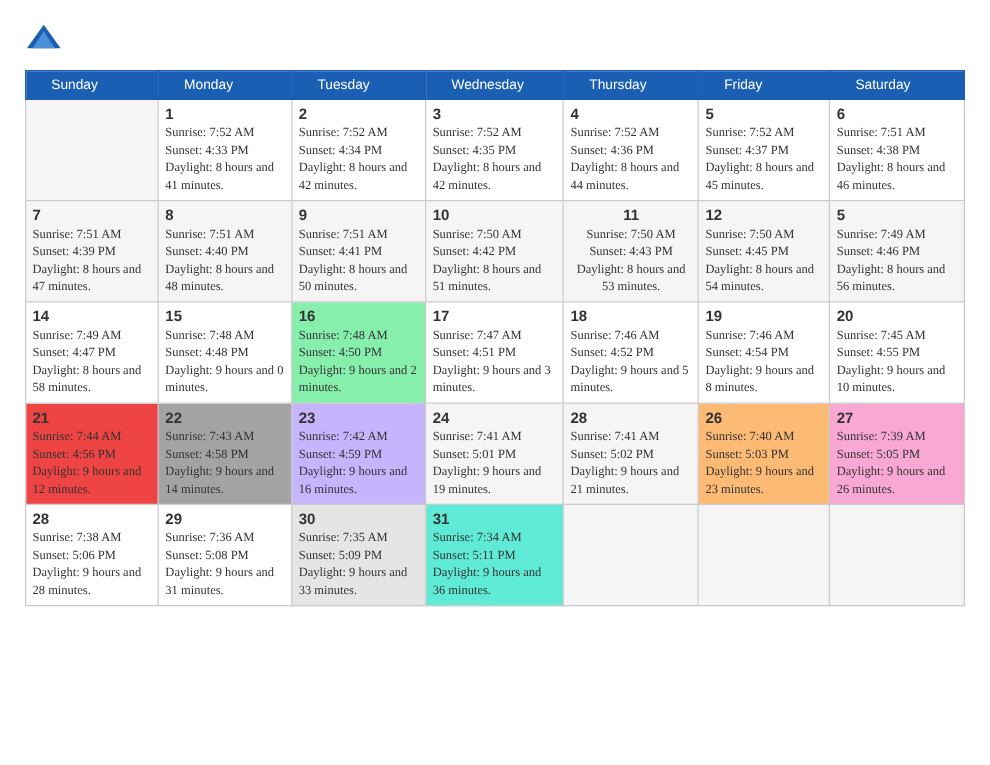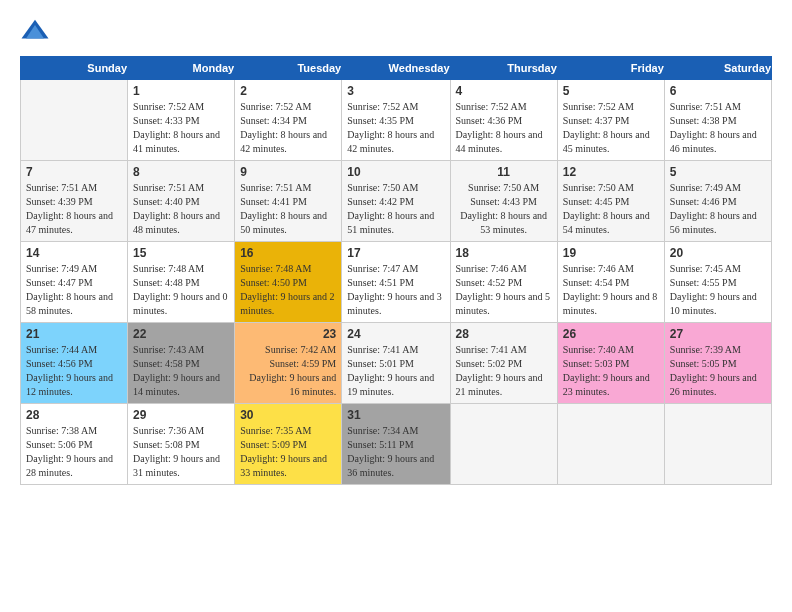--- a/index.html
+++ b/index.html
@@ -52,24 +52,24 @@
       color: #555;
     }
     .calendar {
       width: 100%;
       border-collapse: collapse;
       font-size: 10px;
     }
     .calendar thead tr th {
       background: #1a5fb4;
       color: #fff;
-      padding: 5px 0;
-      text-align: right;
+      padding: 5px 20px;
+      text-align: left;
       font-size: 11px;
-      font-weight: bold;
+      font-weight: normal;
       border: 1px solid #1a5fb4;
     }
     .calendar tbody tr td {
       border: 1px solid #ccc;
       vertical-align: top;
       padding: 4px 5px;
       width: 113px;
       height: 80px;
       background: #fff;
     }
@@ -186,21 +186,21 @@
         </tr>
         <tr>
           <td style="background: rgb(255, 255, 255);">
             <span class="day-number">14</span>
             <div class="day-info">Sunrise: 7:49 AM<br>Sunset: 4:47 PM<br>Daylight: 8 hours and 58 minutes.</div>
           </td>
           <td style="background: rgb(255, 255, 255);">
             <span class="day-number">15</span>
             <div class="day-info">Sunrise: 7:48 AM<br>Sunset: 4:48 PM<br>Daylight: 9 hours and 0 minutes.</div>
           </td>
-          <td style="background: #eab308;">
+          <td style="background: #86efac;">
             <span class="day-number">16</span>
             <div class="day-info">Sunrise: 7:48 AM<br>Sunset: 4:50 PM<br>Daylight: 9 hours and 2 minutes.</div>
           </td>
           <td style="background: rgb(255, 255, 255);">
             <span class="day-number">17</span>
             <div class="day-info">Sunrise: 7:47 AM<br>Sunset: 4:51 PM<br>Daylight: 9 hours and 3 minutes.</div>
           </td>
           <td style="background: rgb(255, 255, 255);">
             <span class="day-number">18</span>
             <div class="day-info">Sunrise: 7:46 AM<br>Sunset: 4:52 PM<br>Daylight: 9 hours and 5 minutes.</div>
@@ -208,63 +208,63 @@
           <td style="background: rgb(255, 255, 255);">
             <span class="day-number">19</span>
             <div class="day-info">Sunrise: 7:46 AM<br>Sunset: 4:54 PM<br>Daylight: 9 hours and 8 minutes.</div>
           </td>
           <td style="background: rgb(255, 255, 255);">
             <span class="day-number">20</span>
             <div class="day-info">Sunrise: 7:45 AM<br>Sunset: 4:55 PM<br>Daylight: 9 hours and 10 minutes.</div>
           </td>
         </tr>
         <tr>
-          <td style="background: #7dd3fc;">
+          <td style="background: #ef4444;">
             <span class="day-number">21</span>
             <div class="day-info">Sunrise: 7:44 AM<br>Sunset: 4:56 PM<br>Daylight: 9 hours and 12 minutes.</div>
           </td>
           <td style="background: #a3a3a3;">
             <span class="day-number">22</span>
             <div class="day-info">Sunrise: 7:43 AM<br>Sunset: 4:58 PM<br>Daylight: 9 hours and 14 minutes.</div>
           </td>
-          <td style="background: #fdba74; text-align: right;">
+          <td style="background: #c4b5fd;">
             <span class="day-number">23</span>
             <div class="day-info">Sunrise: 7:42 AM<br>Sunset: 4:59 PM<br>Daylight: 9 hours and 16 minutes.</div>
           </td>
           <td style="background: rgb(245, 245, 245);">
             <span class="day-number">24</span>
             <div class="day-info">Sunrise: 7:41 AM<br>Sunset: 5:01 PM<br>Daylight: 9 hours and 19 minutes.</div>
           </td>
           <td style="background: rgb(245, 245, 245);">
             <span class="day-number">28</span>
             <div class="day-info">Sunrise: 7:41 AM<br>Sunset: 5:02 PM<br>Daylight: 9 hours and 21 minutes.</div>
           </td>
-          <td style="background: #f9a8d4;">
+          <td style="background: #fdba74;">
             <span class="day-number">26</span>
             <div class="day-info">Sunrise: 7:40 AM<br>Sunset: 5:03 PM<br>Daylight: 9 hours and 23 minutes.</div>
           </td>
           <td style="background: #f9a8d4;">
             <span class="day-number">27</span>
             <div class="day-info">Sunrise: 7:39 AM<br>Sunset: 5:05 PM<br>Daylight: 9 hours and 26 minutes.</div>
           </td>
         </tr>
         <tr>
           <td style="background: rgb(255, 255, 255);">
             <span class="day-number">28</span>
             <div class="day-info">Sunrise: 7:38 AM<br>Sunset: 5:06 PM<br>Daylight: 9 hours and 28 minutes.</div>
           </td>
           <td style="background: rgb(255, 255, 255);">
             <span class="day-number">29</span>
             <div class="day-info">Sunrise: 7:36 AM<br>Sunset: 5:08 PM<br>Daylight: 9 hours and 31 minutes.</div>
           </td>
-          <td style="background: #fde047;">
+          <td style="background: #e5e5e5;">
             <span class="day-number">30</span>
             <div class="day-info">Sunrise: 7:35 AM<br>Sunset: 5:09 PM<br>Daylight: 9 hours and 33 minutes.</div>
           </td>
-          <td style="background: #a3a3a3;">
+          <td style="background: #5eead4;">
             <span class="day-number">31</span>
             <div class="day-info">Sunrise: 7:34 AM<br>Sunset: 5:11 PM<br>Daylight: 9 hours and 36 minutes.</div>
           </td>
           <td class="empty"></td>
           <td class="empty"></td>
           <td class="empty"></td>
         </tr>
       </tbody>
   </table>
 </div>

